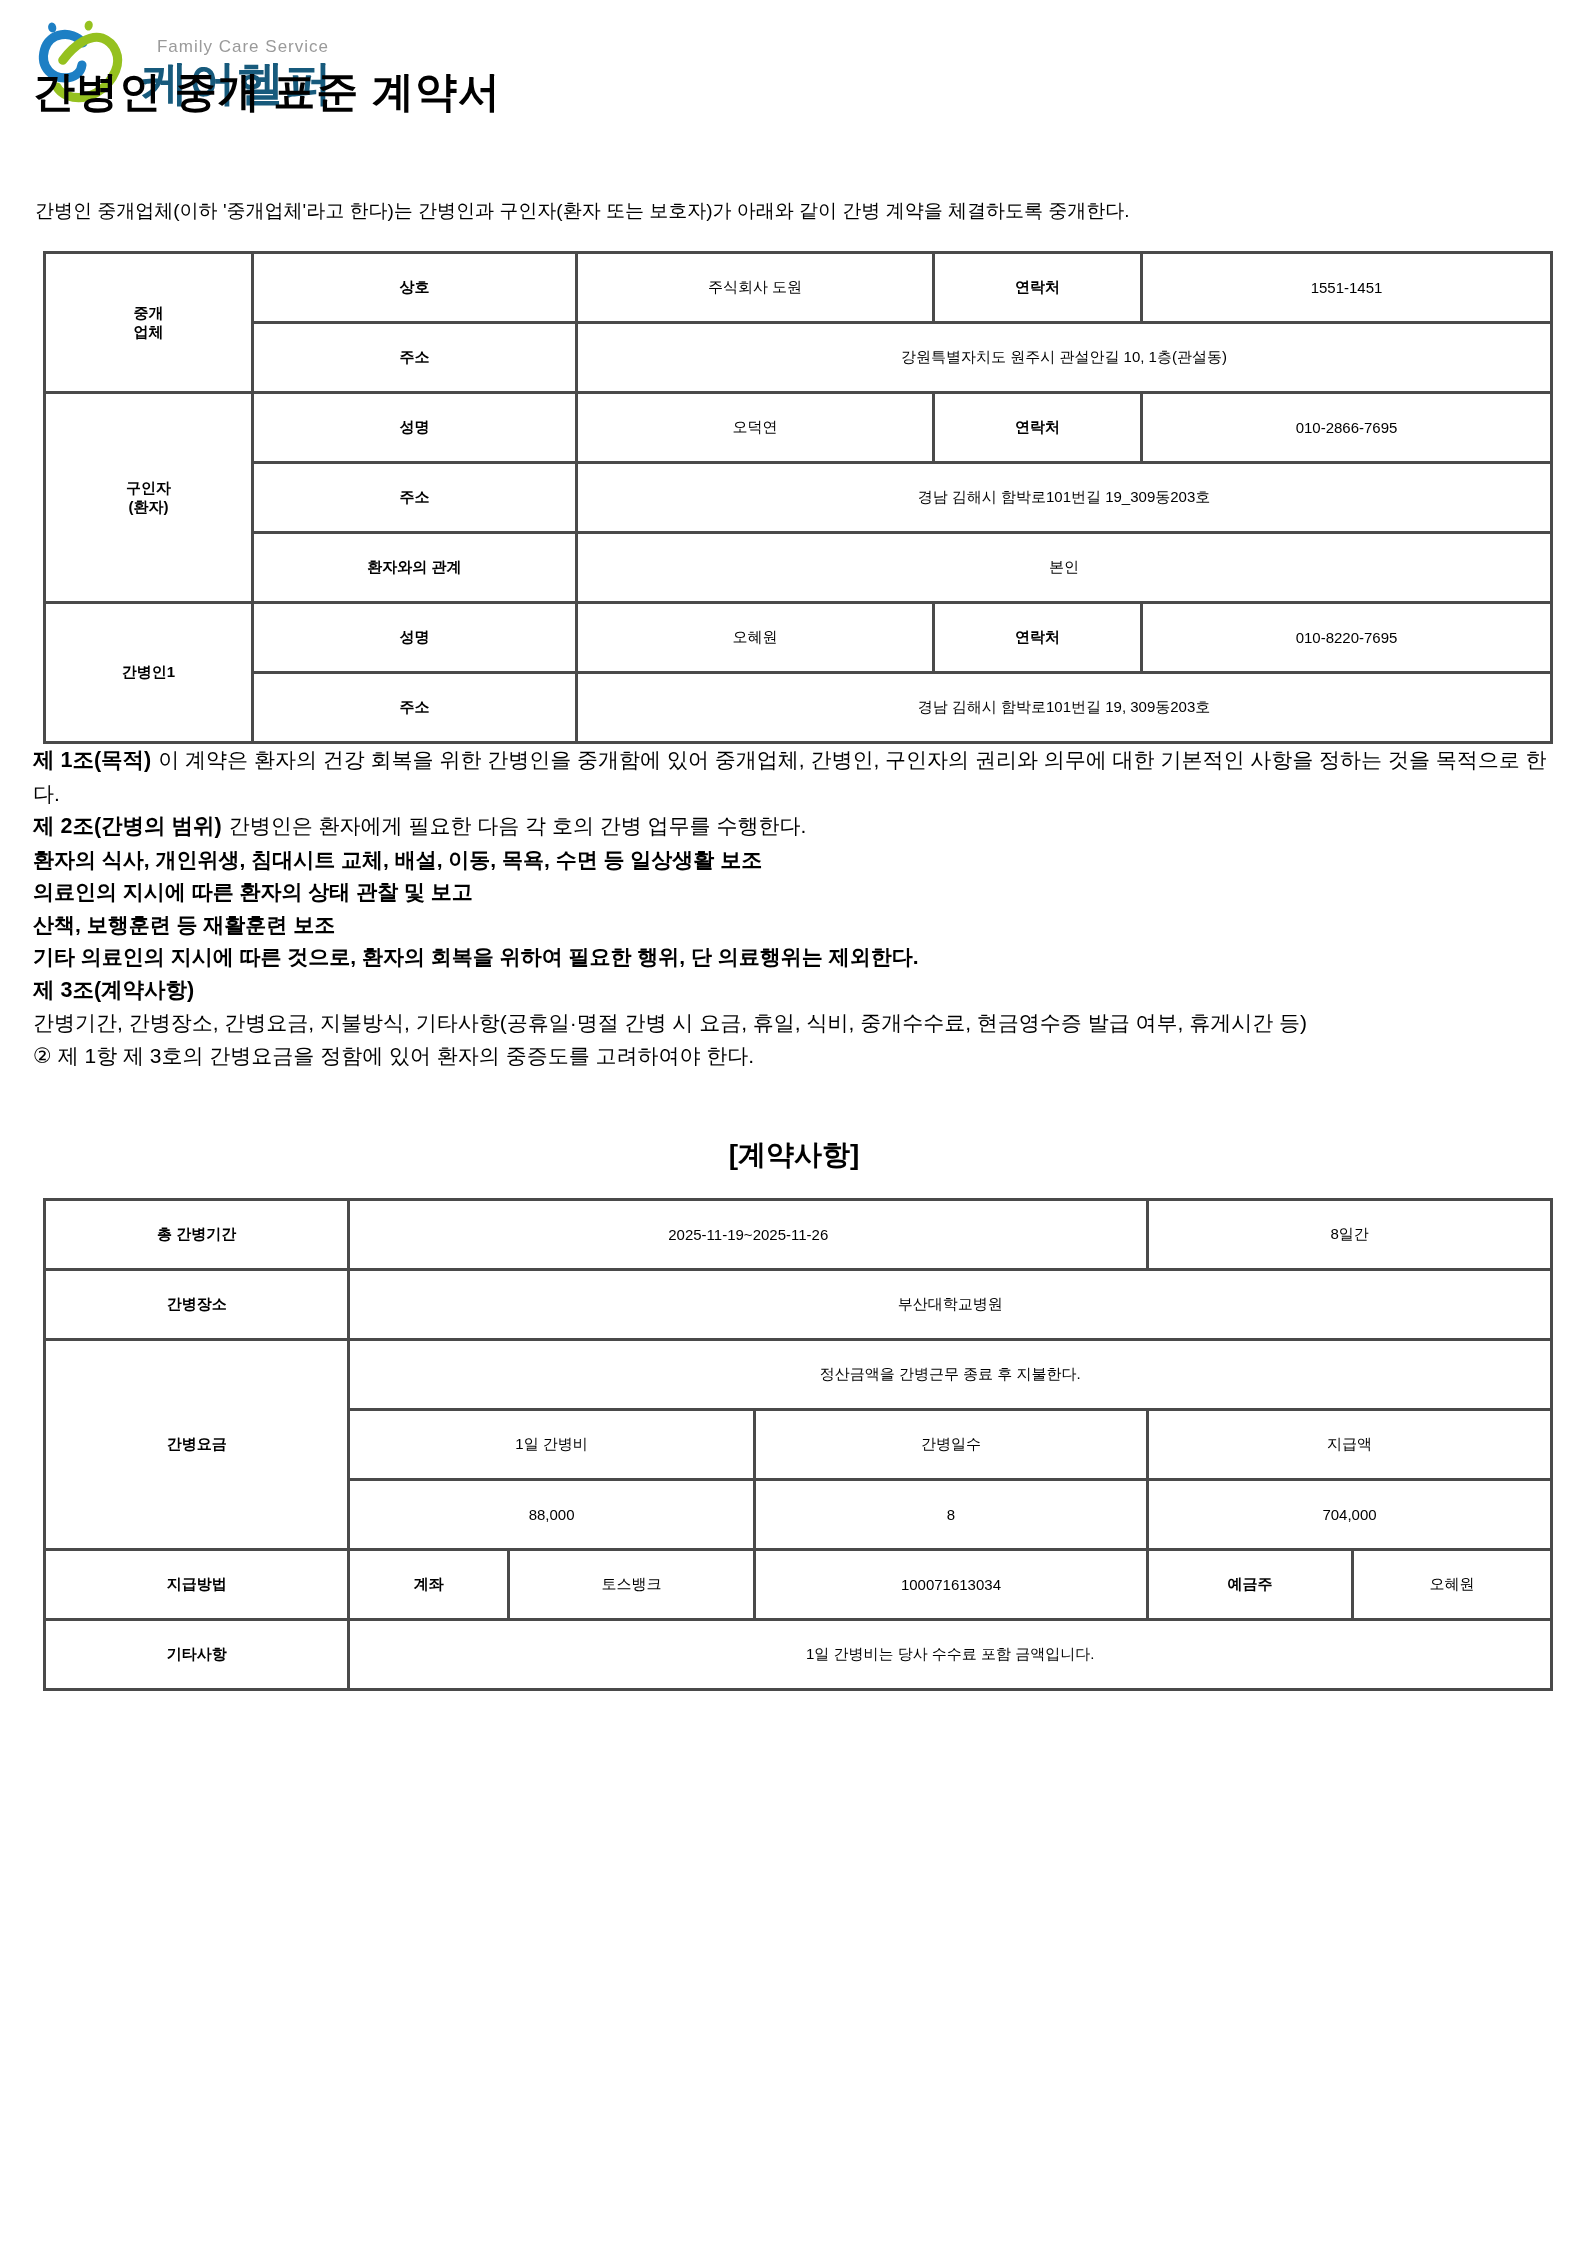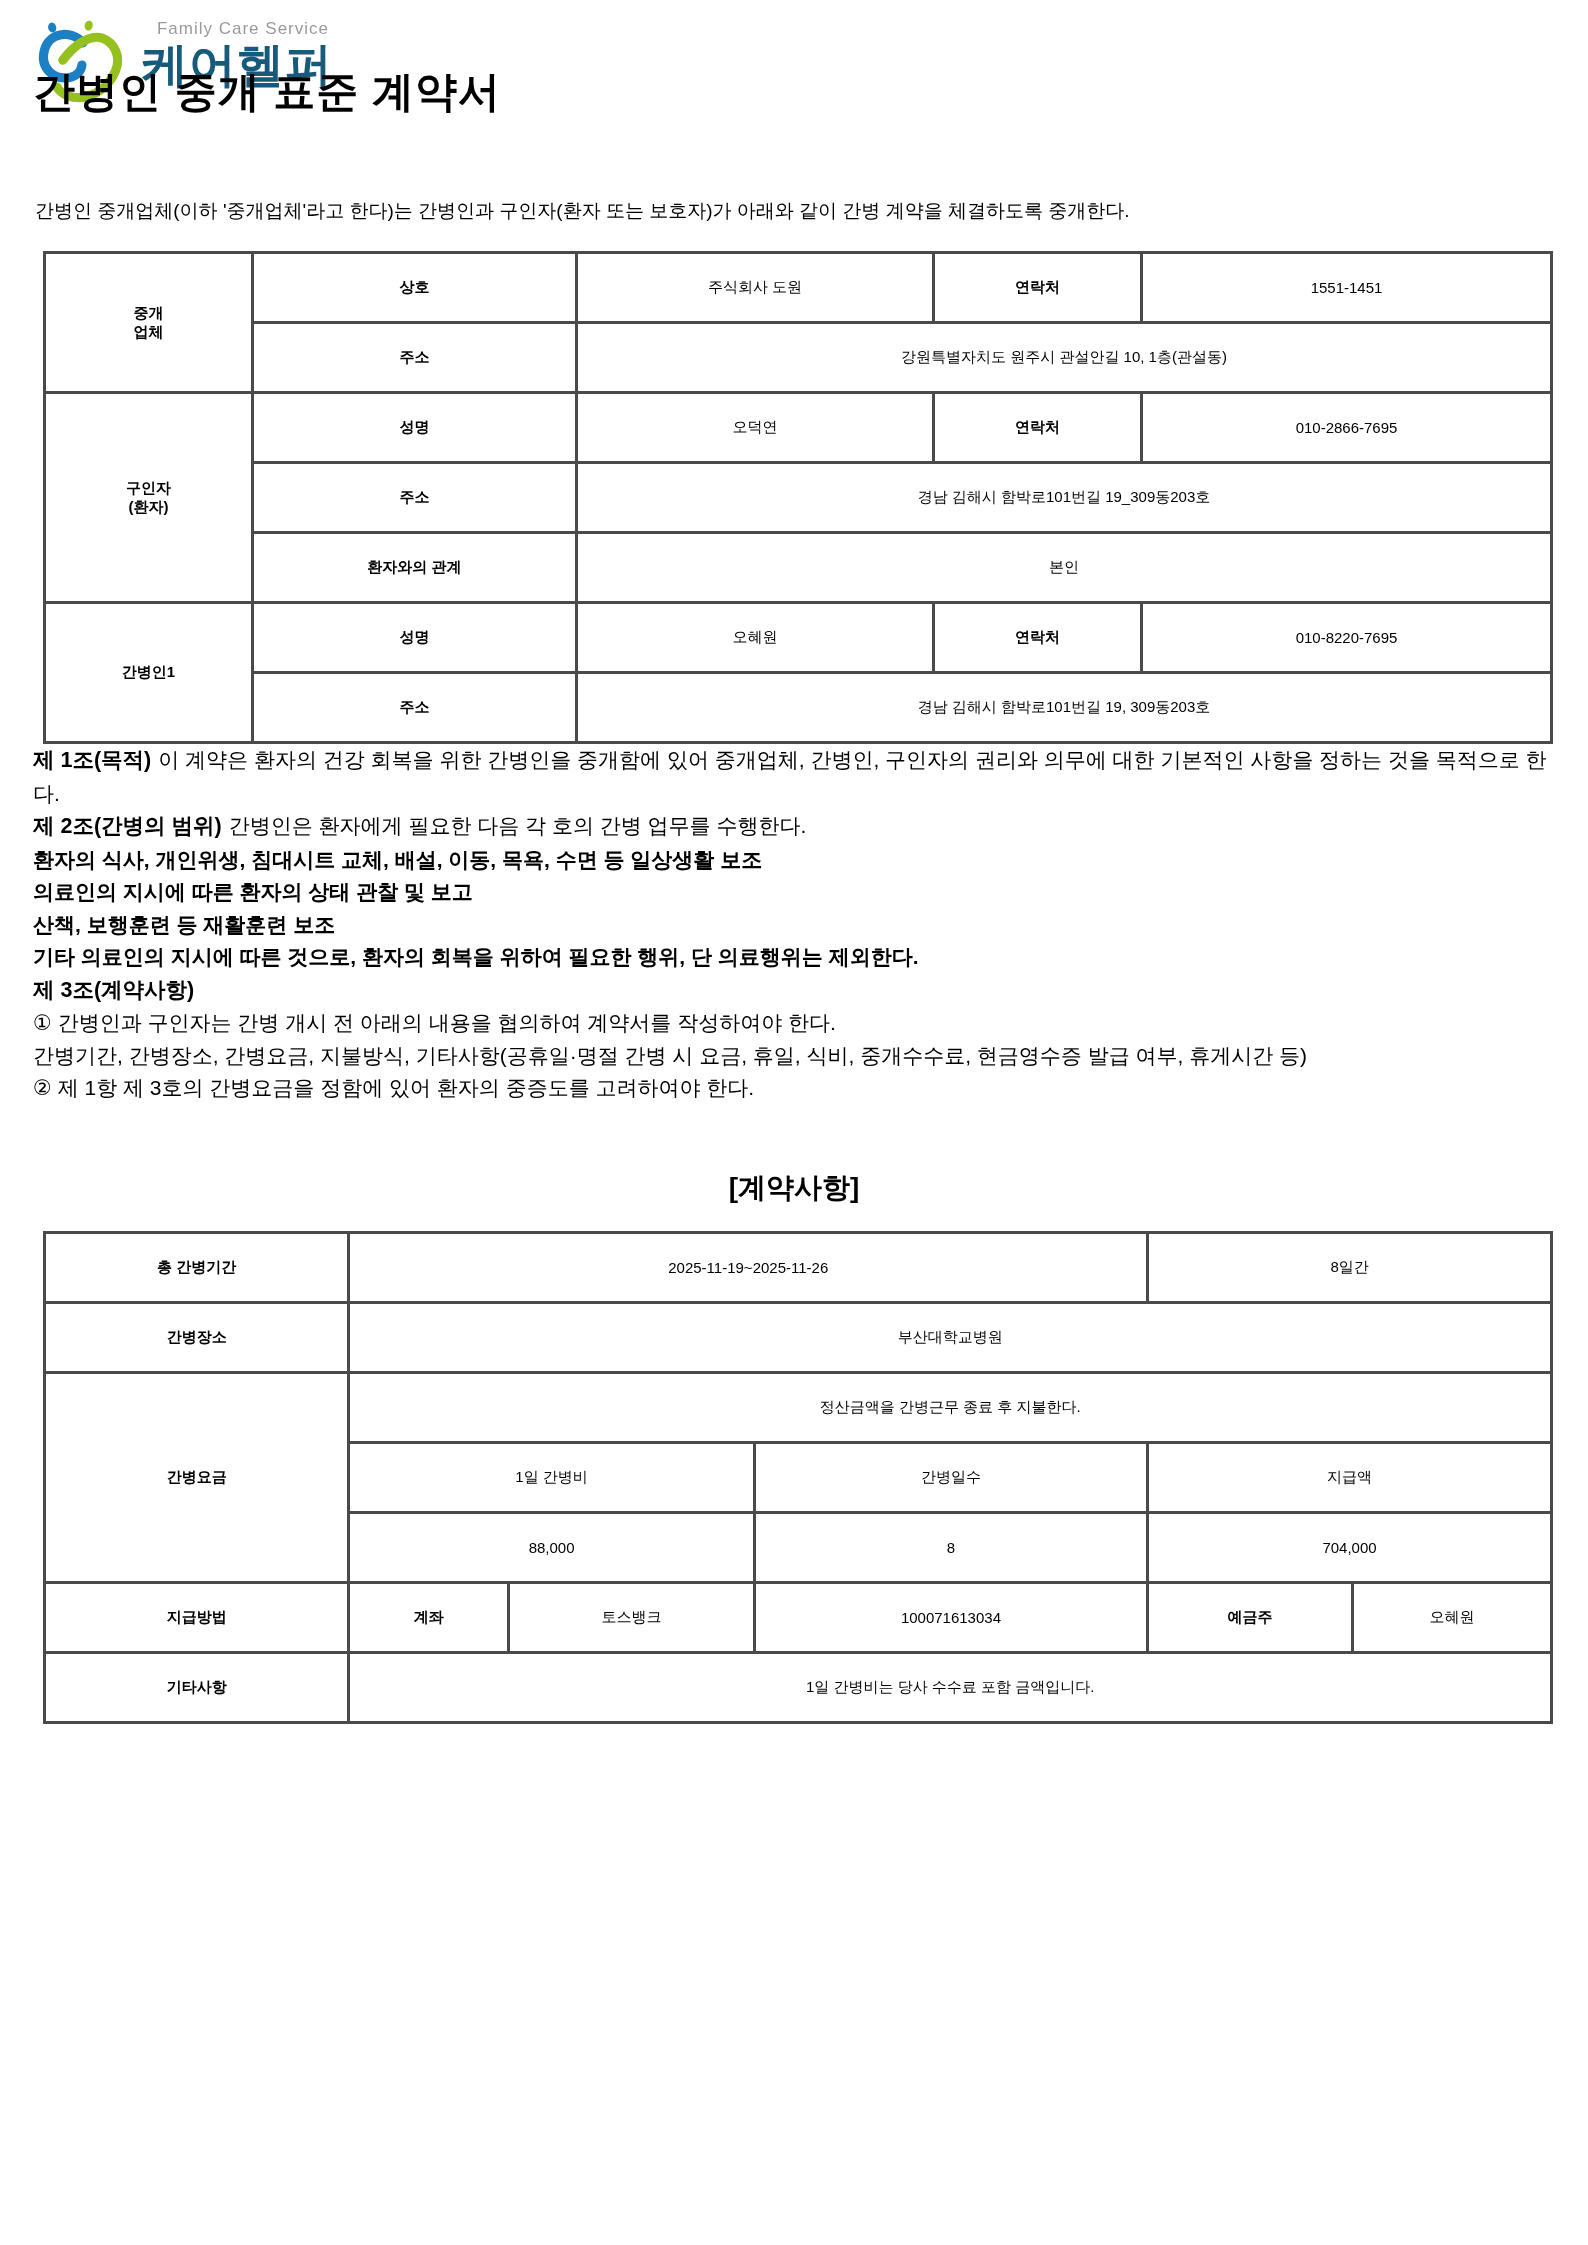--- a/index.html
+++ b/index.html
@@ -18,21 +18,21 @@
     color: #000;
     font-family: "Liberation Sans", "DejaVu Sans", sans-serif;
     overflow: hidden;
   }
   .page { padding: 12px 33px 0 33px; }
 
   
   .header { position: relative; height: 142px; }
   .logo { position: absolute; left: 0; top: 2px; display: flex; align-items: flex-start; }
   .logo-mark { flex: 0 0 auto; }
-  .logo-text { margin-left: 12px; margin-top: 6px; display: flex; flex-direction: column; align-items: center; }
+  .logo-text { margin-left: 12px; margin-top: 24px; display: flex; flex-direction: column; align-items: center; }
   .logo-tagline {
     font-size: 17px; color: var(--gray); letter-spacing: 1px; line-height: 1;
     align-self: flex-end; margin-right: 4px;
   }
   .logo-brand {
     font-size: 47px; font-weight: 800; color: var(--navy);
     letter-spacing: 1px; line-height: 1.05; margin-top: 3px; white-space: nowrap;
   }
   .doc-title {
     position: absolute; left: 0; right: 0; top: 52px;
@@ -155,21 +155,20 @@
     <span class="art-head">제 2조(간병의 범위)</span><span>간병인은 환자에게 필요한 다음 각 호의 간병 업무를 수행한다.</span>
   </p>
   <p class="art list-item">환자의 식사, 개인위생, 침대시트 교체, 배설, 이동, 목욕, 수면 등 일상생활 보조</p>
   <p class="art list-item">의료인의 지시에 따른 환자의 상태 관찰 및 보고</p>
   <p class="art list-item">산책, 보행훈련 등 재활훈련 보조</p>
   <p class="art list-item">기타 의료인의 지시에 따른 것으로, 환자의 회복을 위하여 필요한 행위, 단 의료행위는 제외한다.</p>
 
   <p class="art m-a3">
     <span class="art-head">제 3조(계약사항)</span>
   </p>
-  <p class="art m-c1">① 간병인과 구인자는 간병 개시 전 아래의 내용을 협의하여 계약서를 작성하여야 한다.</p>
   <p class="art m-c1b">간병기간, 간병장소, 간병요금, 지불방식, 기타사항(공휴일·명절 간병 시 요금, 휴일, 식비, 중개수수료, 현금영수증 발급 여부, 휴게시간 등)</p>
   <p class="art m-c2">② 제 1항 제 3호의 간병요금을 정함에 있어 환자의 중증도를 고려하여야 한다.</p>
 
   <h2 class="section-title">[계약사항]</h2>
 
   <table class="doc t2">
     <colgroup>
       <col style="width:20.2%">
         <col style="width:10.6%">
         <col style="width:16.3%">

